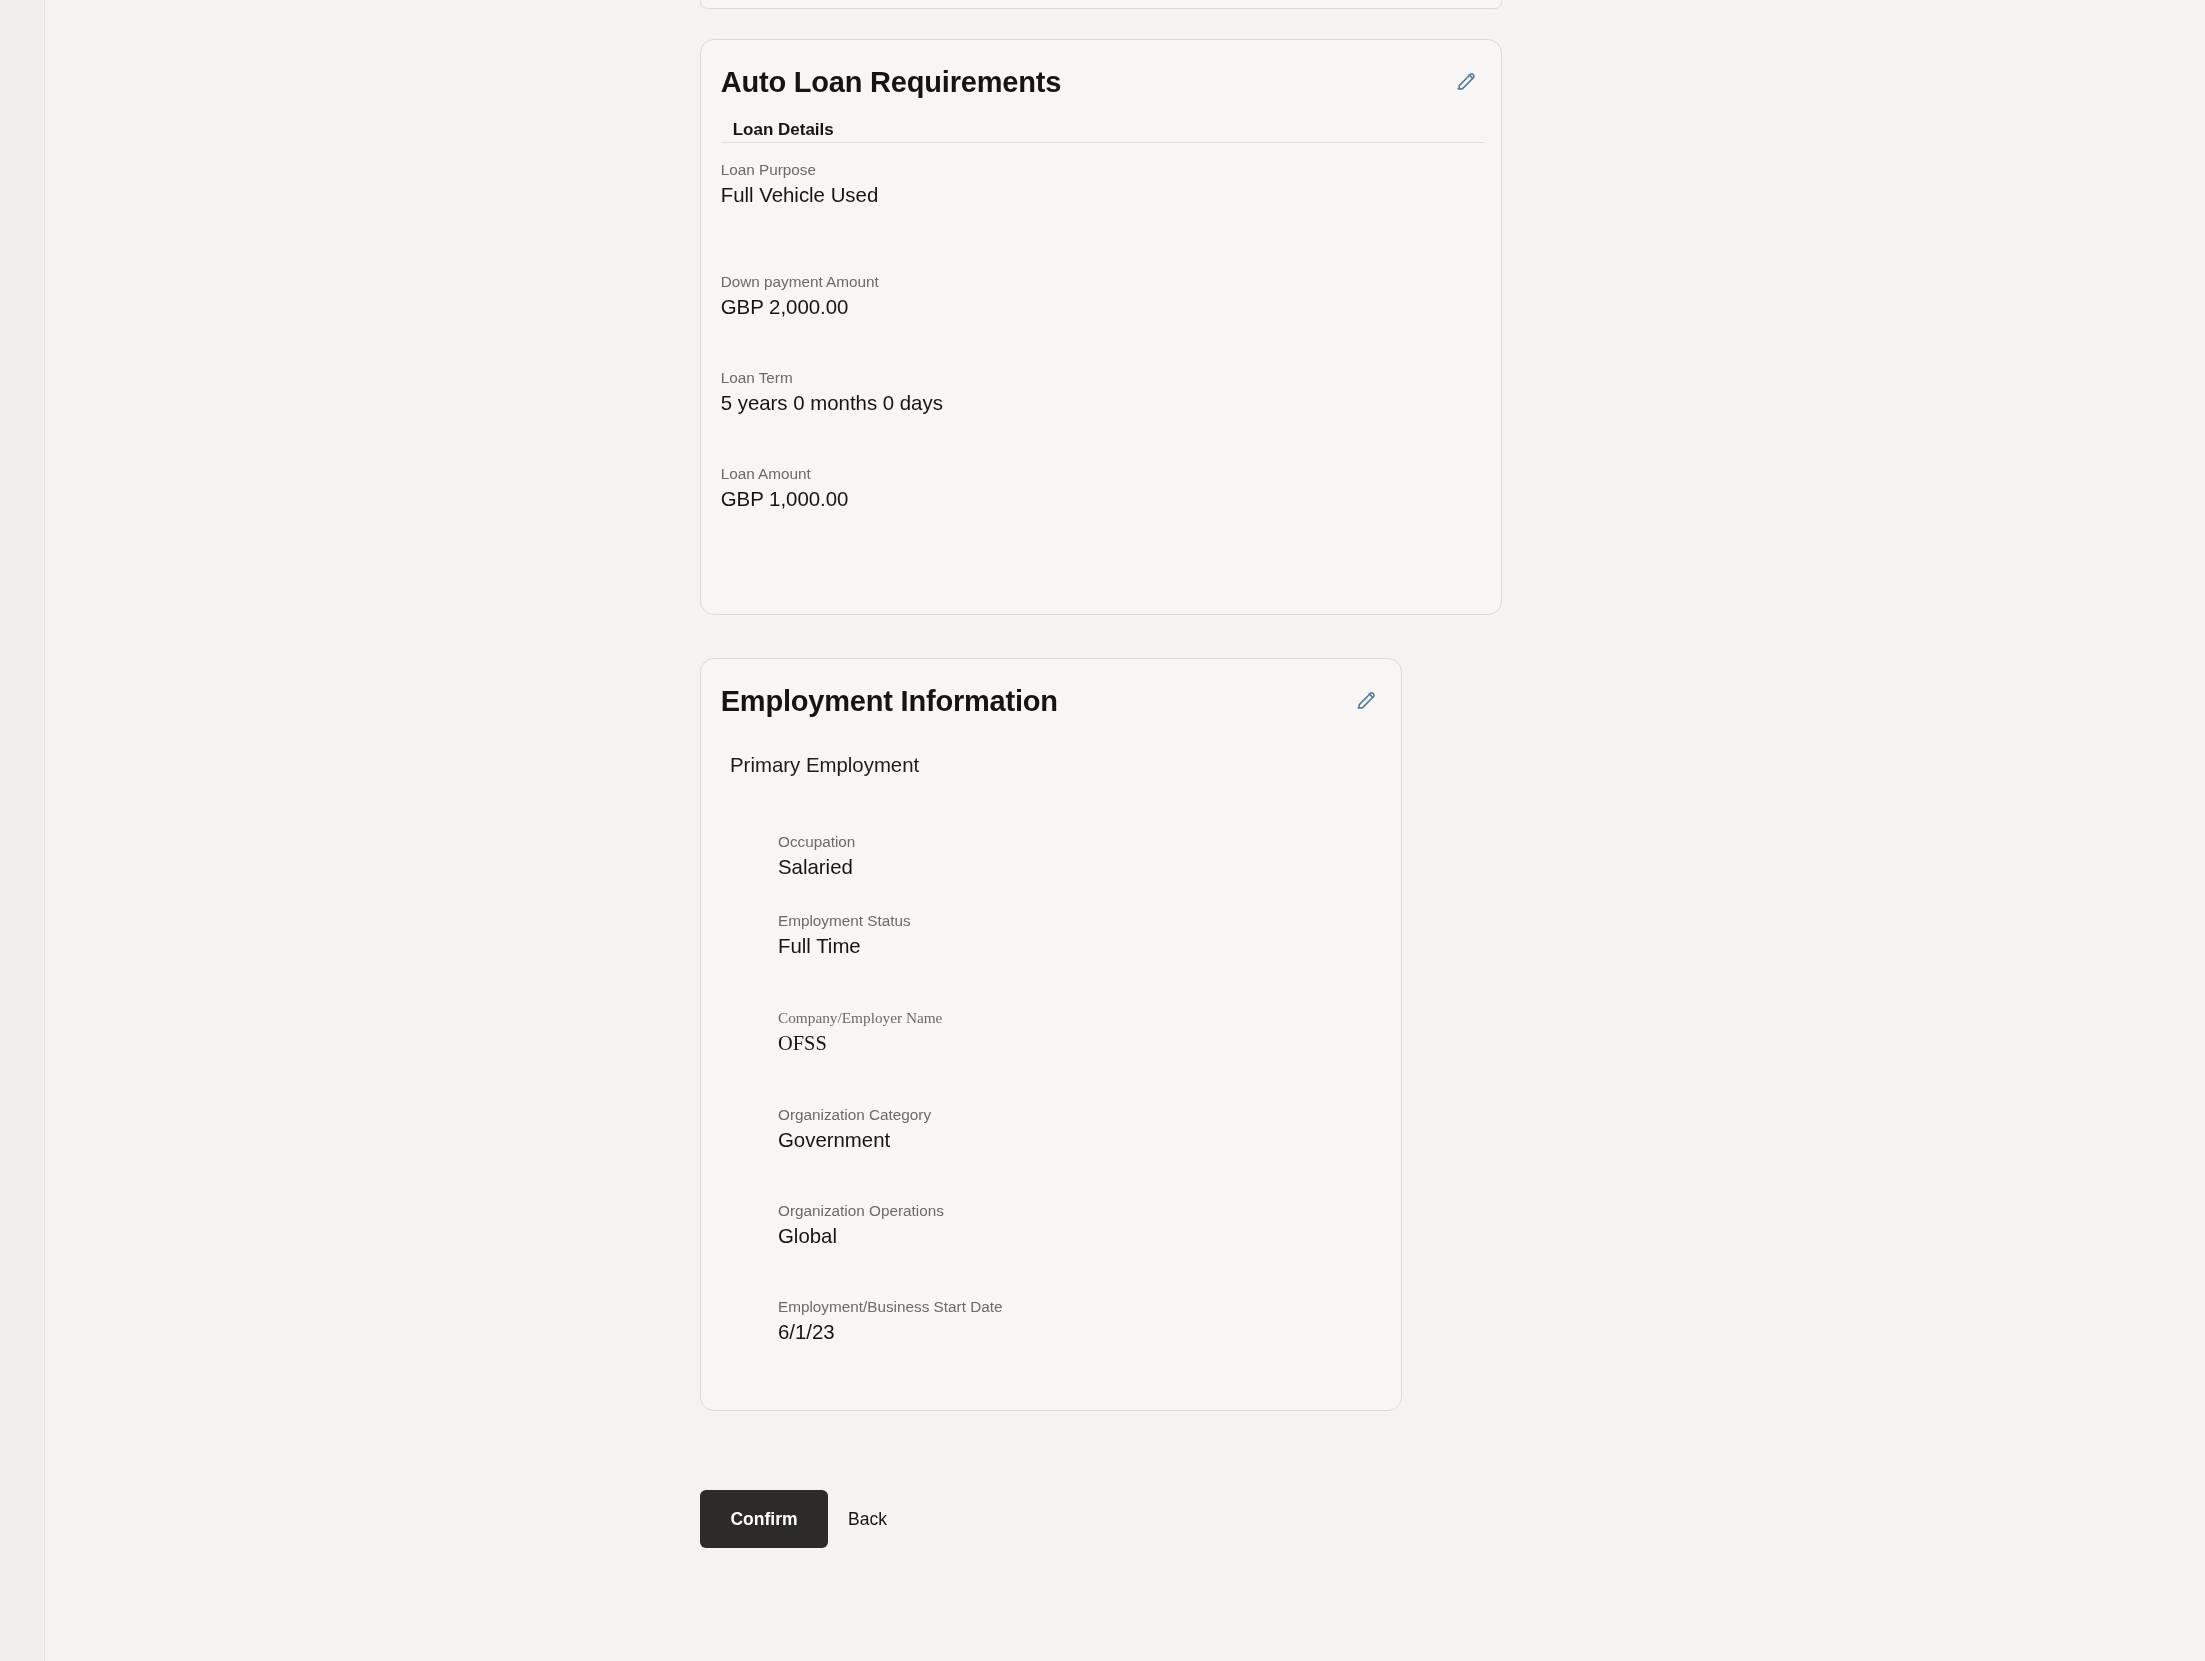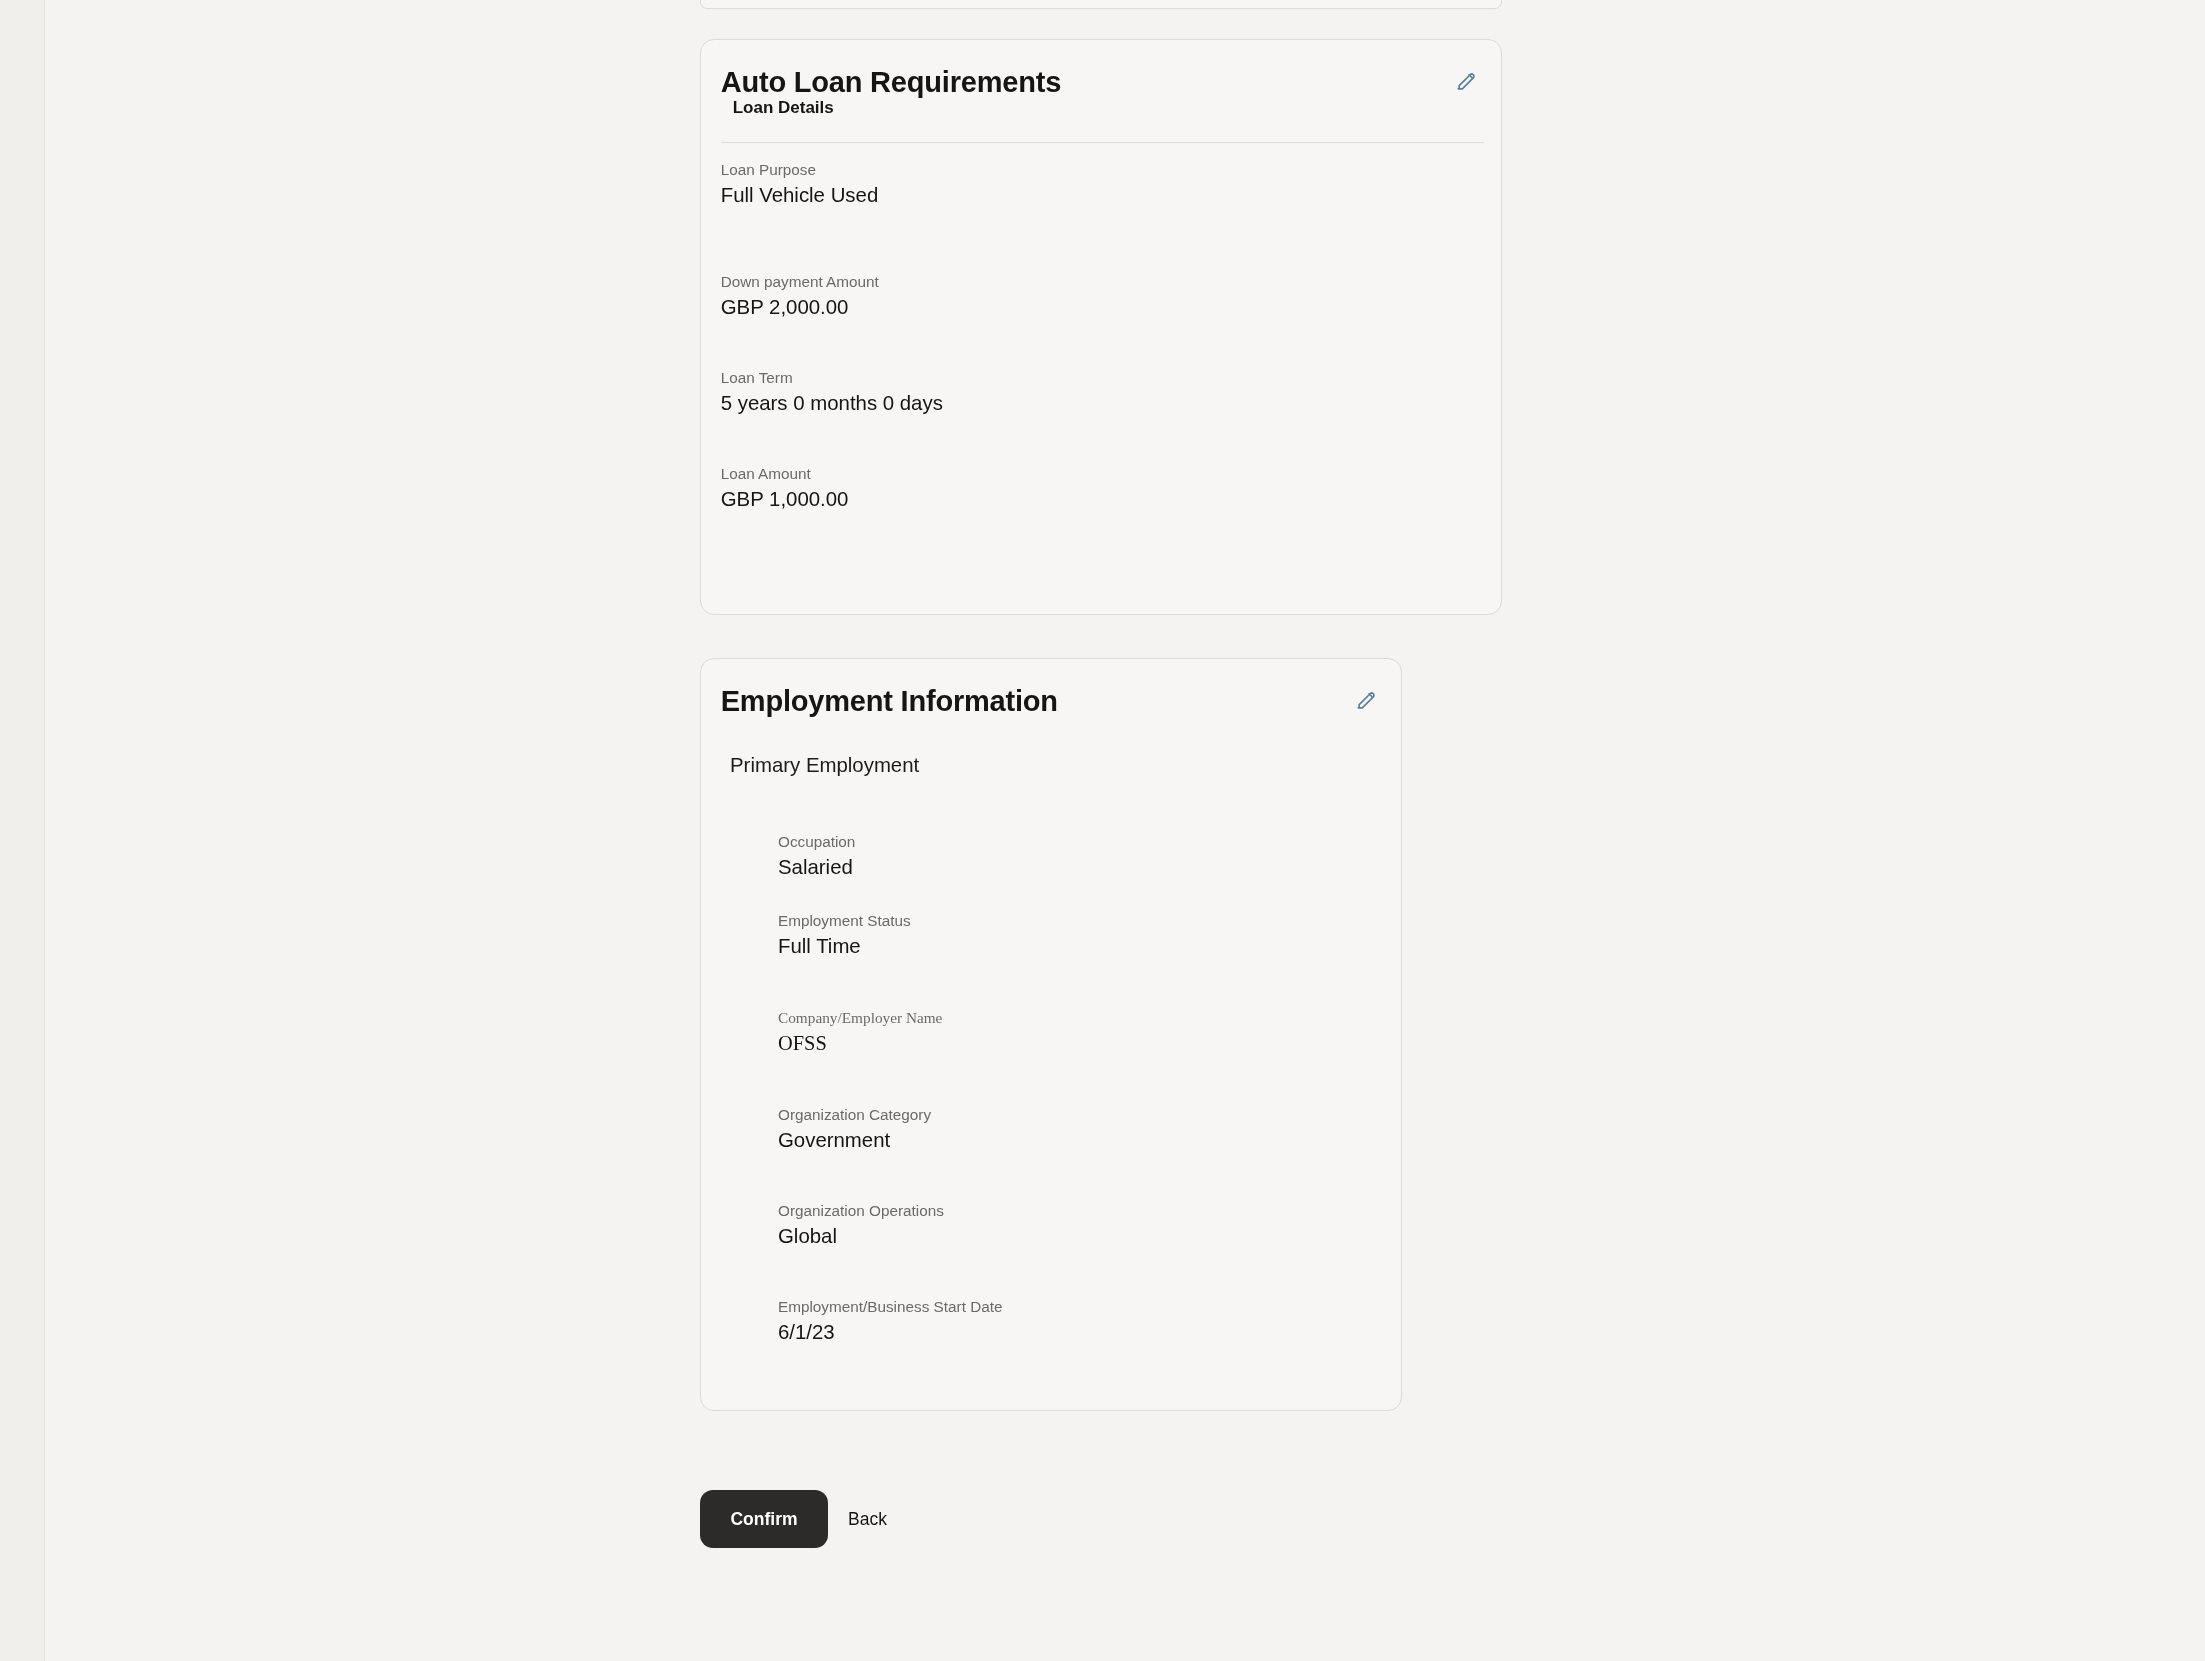--- a/index.html
+++ b/index.html
@@ -138,21 +138,21 @@
   }
   .btn-confirm {
     position: absolute;
     left: 0;
     top: 0;
     width: 128px;
     height: 58px;
     background: #2c2b29;
     color: #ffffff;
     border: none;
-    border-radius: 13px;
+    border-radius: 6px;
     font-size: 17.5px;
     font-weight: bold;
     font-family: "Liberation Sans", sans-serif;
     cursor: pointer;
   }
   .btn-back {
     position: absolute;
     left: 148px;
     top: 0;
     width: 102px;
@@ -181,21 +181,21 @@
 
     <div class="card-title">Auto Loan Requirements</div>
 
     <div class="edit-icon">
       <svg width="25" height="25" viewBox="0 0 24 24" fill="none" stroke="#5a7f9e" stroke-width="1.6" stroke-linecap="round" stroke-linejoin="round">
         <path d="M4 20h4l10.5-10.5a2.1 2.1 0 0 0-3-3L5 17v3z"></path>
         <path d="M14.5 6.5l3 3"></path>
       </svg>
     </div>
 
-    <div class="section-label" style="top:58px;padding-left:12px;">Loan Details</div>
+    <div class="section-label" style="top:80px;padding-left:12px;">Loan Details</div>
 
     <div class="hr" style="top:102px;"></div>
 
     <div class="field" style="left:19.7px; top:120px;">
       <div class="f-label">Loan Purpose</div>
       <div class="f-value">Full Vehicle  Used</div>
     </div>
 
     <div class="field" style="left:19.7px; top:232px;">
       <div class="f-label">Down payment Amount</div>

